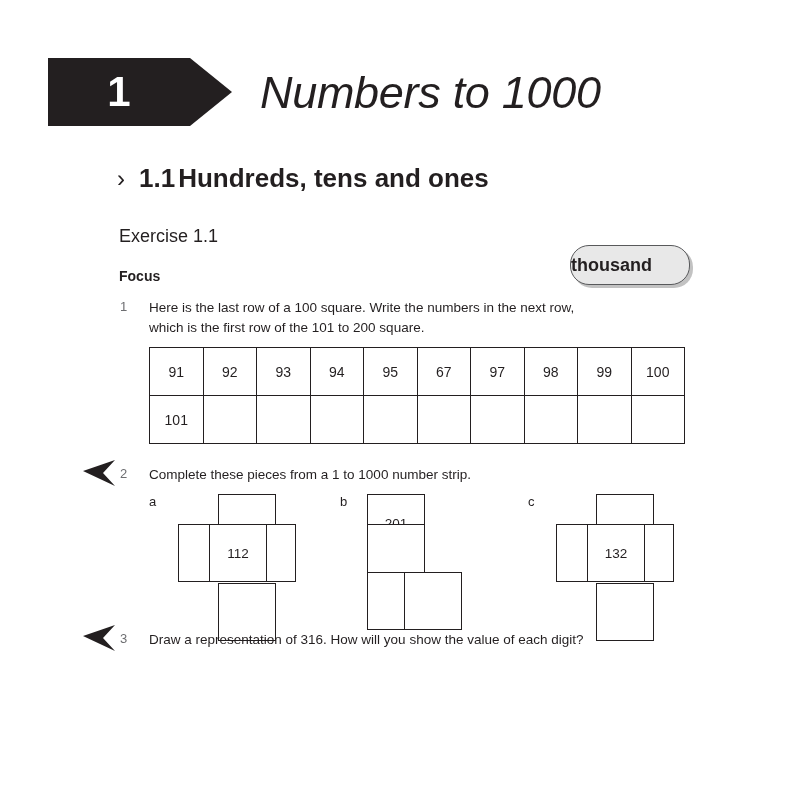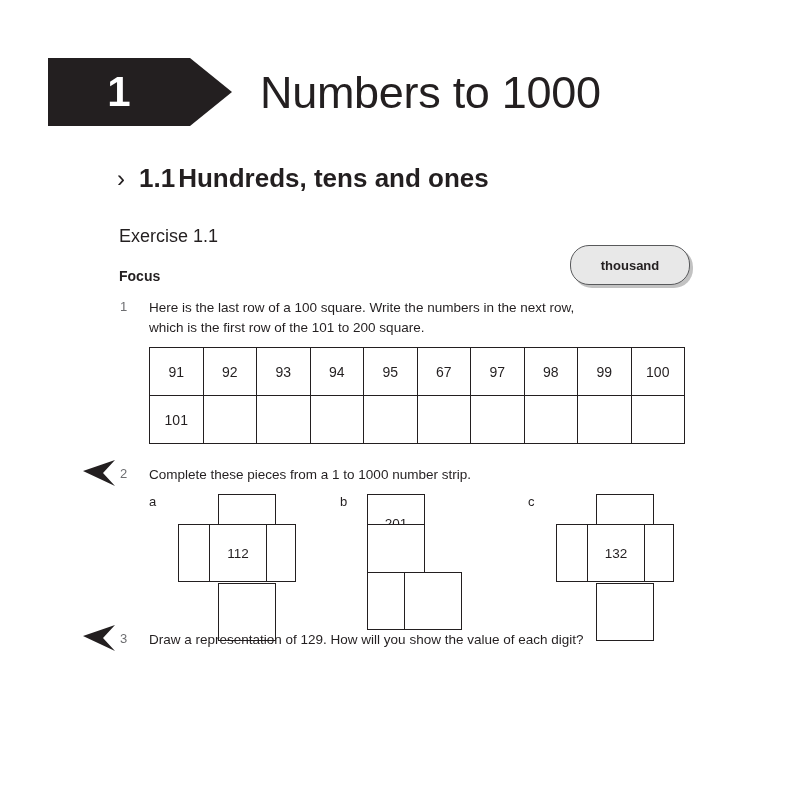--- a/index.html
+++ b/index.html
@@ -49,20 +49,21 @@
     font-size: 42px;
     font-weight: bold;
     line-height: 1;
   }
   .chapter-title {
     margin-left: 70px;
     font-size: 45px;
     color: #231f20;
     letter-spacing: -0.3px;
     line-height: 1;
+    font-style: italic;
   }
 
   
   .section-heading {
     position: absolute;
     left: 117px;
     top: 163px;
     display: flex;
     align-items: center;
     font-size: 26px;
@@ -103,22 +104,22 @@
     left: 570px;
     top: 245px;
     width: 118px;
     height: 38px;
     background: #e8e8e8;
     border: 1.5px solid #58595b;
     border-radius: 19px;
     box-shadow: 3px 3px 0 rgba(120,120,120,0.45);
     display: flex;
     align-items: center;
-    justify-content: center;
-    font-size: 13px;
+    justify-content: flex-start;
+    font-size: 18px;
     font-weight: bold;
     color: #231f20;
   }
 
   
   .q-num {
     position: absolute;
     font-size: 13px;
     color: #6d6e71;
   }
@@ -290,13 +291,13 @@
 <div class="cell" id="c-top"></div>
 <div class="cell" id="c-left"></div>
 <div class="cell" id="c-right"></div>
 <div class="cell" id="c-center">132</div>
 <div class="cell" id="c-bottom"></div>
 
 <svg class="pointer-icon" id="q3-pointer" viewBox="0 0 34 28">
   <polygon points="1,12 33,1 21,14 33,27" fill="#231f20"></polygon>
 </svg>
 <div class="q-num" id="q3-num">3</div>
-<div class="q-text" id="q3-text">Draw a representation of 129. How will you show the value of each digit?</div>
+<div class="q-text" id="q3-text">Draw a representation of 316. How will you show the value of each digit?</div>
 
 </body></html>

